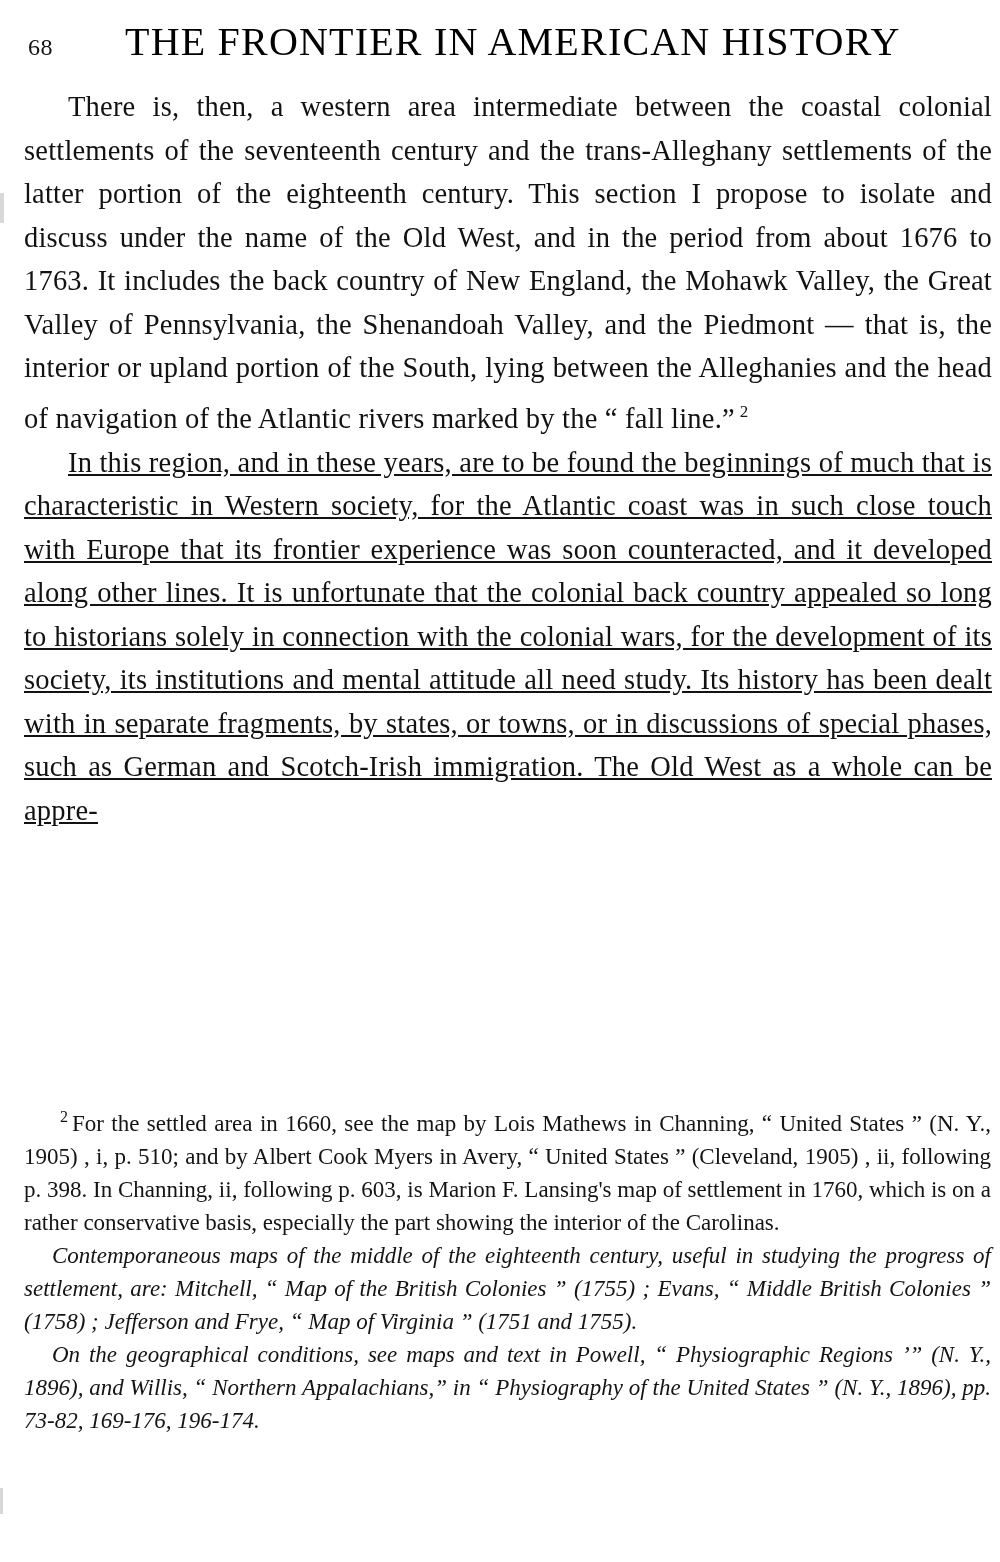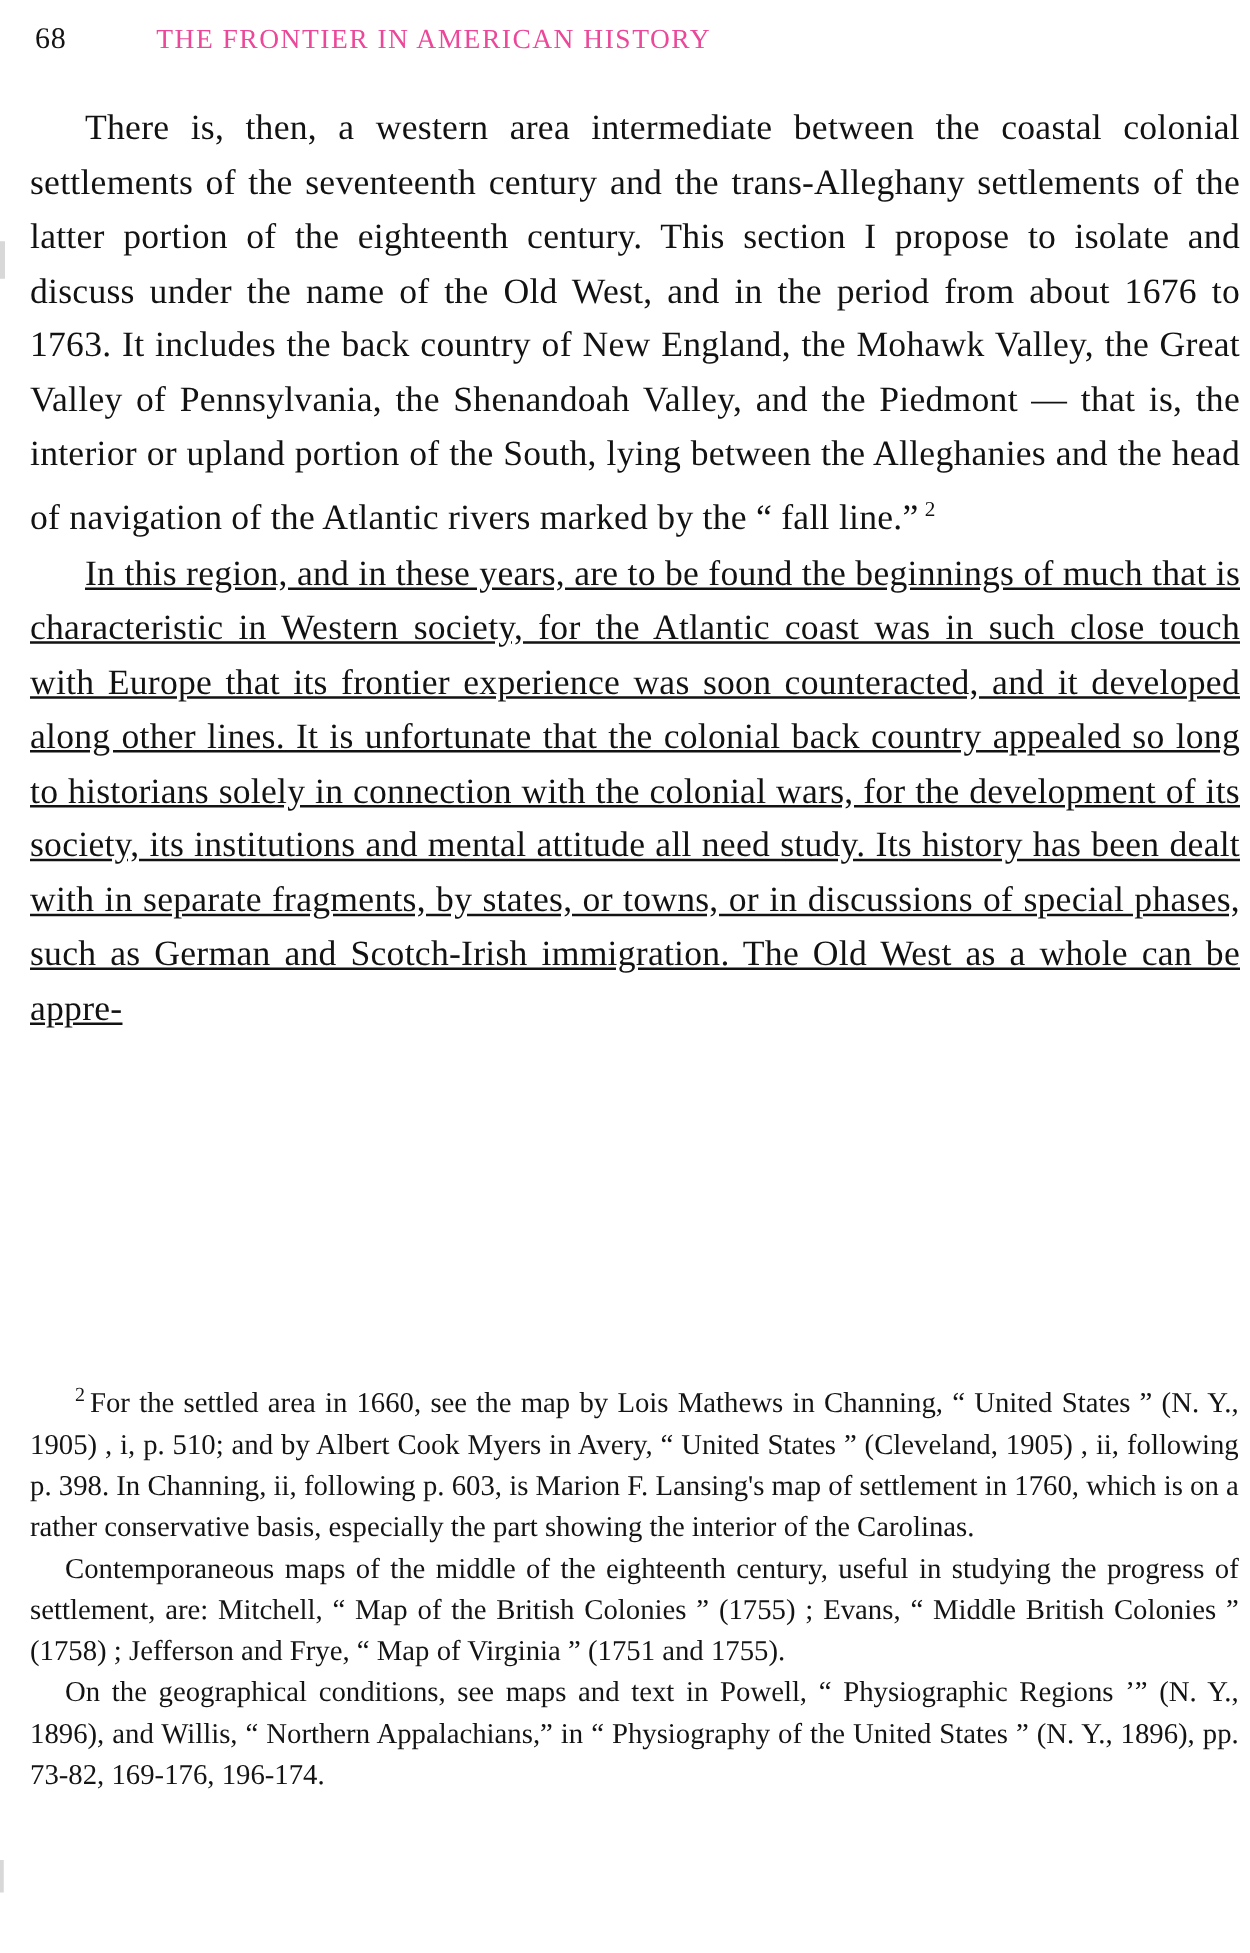--- a/index.html
+++ b/index.html
@@ -30,27 +30,27 @@
   }
   .folio {
     font-size: 24px;
     letter-spacing: 0.5px;
     font-weight: 400;
     color: #141414;
     flex: 0 0 auto;
     margin-right: 72px;
   }
   .running-head {
-    font-size: 22px;
+    font-size: 40px;
     letter-spacing: 1.2px;
-    color: #ec4899;
+    color: #000000;
     white-space: nowrap;
   }
   .body-text {
-    margin-top: 36px;
+    margin-top: 20px;
     padding: 0 8px 0 24px;
   }
   .para {
     font-size: 28.5px;
     line-height: 43.5px;
     text-align: justify;
     text-justify: inter-word;
     margin: 0 0 0 0;
     letter-spacing: 0.2px;
     color: #121212;
@@ -74,20 +74,21 @@
   }
   .fn-para {
     margin: 0 0 0 0;
     text-align: justify;
   }
   .fn-para.first {
     text-indent: 36px;
   }
   .fn-para.runon {
     text-indent: 28px;
+    font-style: italic;
   }
   .fn-marker {
     font-size: 16px;
     vertical-align: super;
     margin-right: 4px;
   }
   .sup {
     font-size: 17px;
     vertical-align: super;
     margin-left: 5px;

